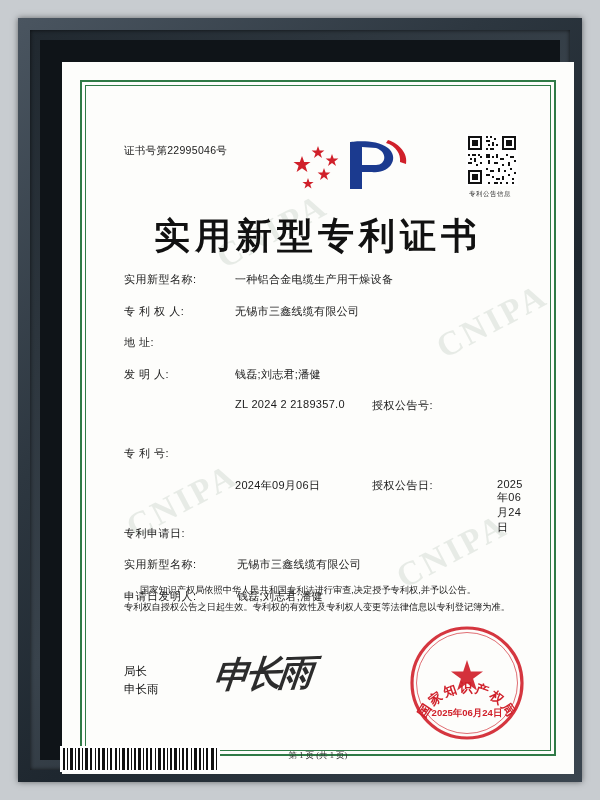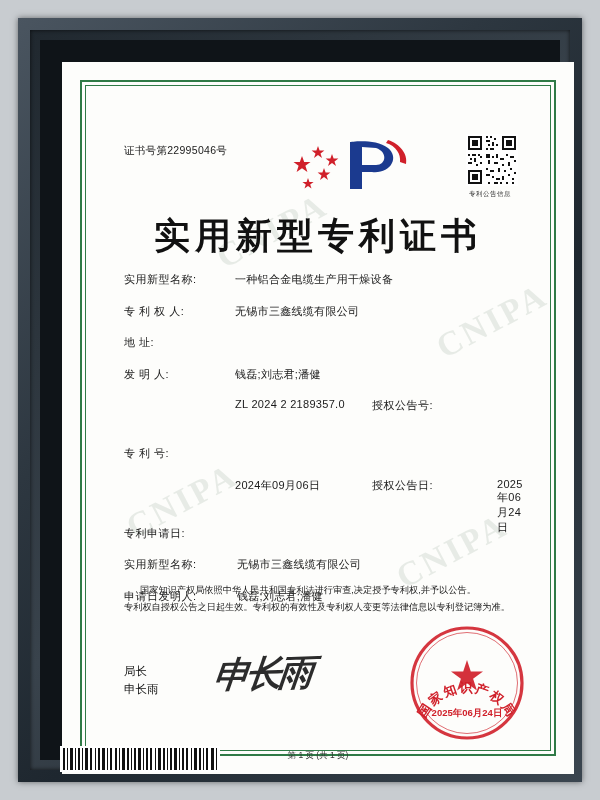--- a/index.html
+++ b/index.html
@@ -97,21 +97,21 @@
     font-family:"Liberation Serif","DejaVu Serif",serif;
     font-style:italic;font-weight:bold;letter-spacing:-4px;
     transform:skewX(-8deg) rotate(-2deg);
     opacity:.92;
   }
   .seal{
     position:absolute;right:48px;top:562px;width:118px;height:118px;
   }
   .page-no{
     position:absolute;left:0;right:0;top:688px;text-align:center;
-    font-size:8.5px;color:#333;
+    font-size:8.5px;color:#333;font-family:Liberation Serif, serif;
   }
   .barcode{
     position:absolute;left:42px;bottom:10px;width:160px;height:26px;
   }
 </style>
 </head>
 <body>
 
 <div class="frame-outer">
   <div class="frame-inner">

